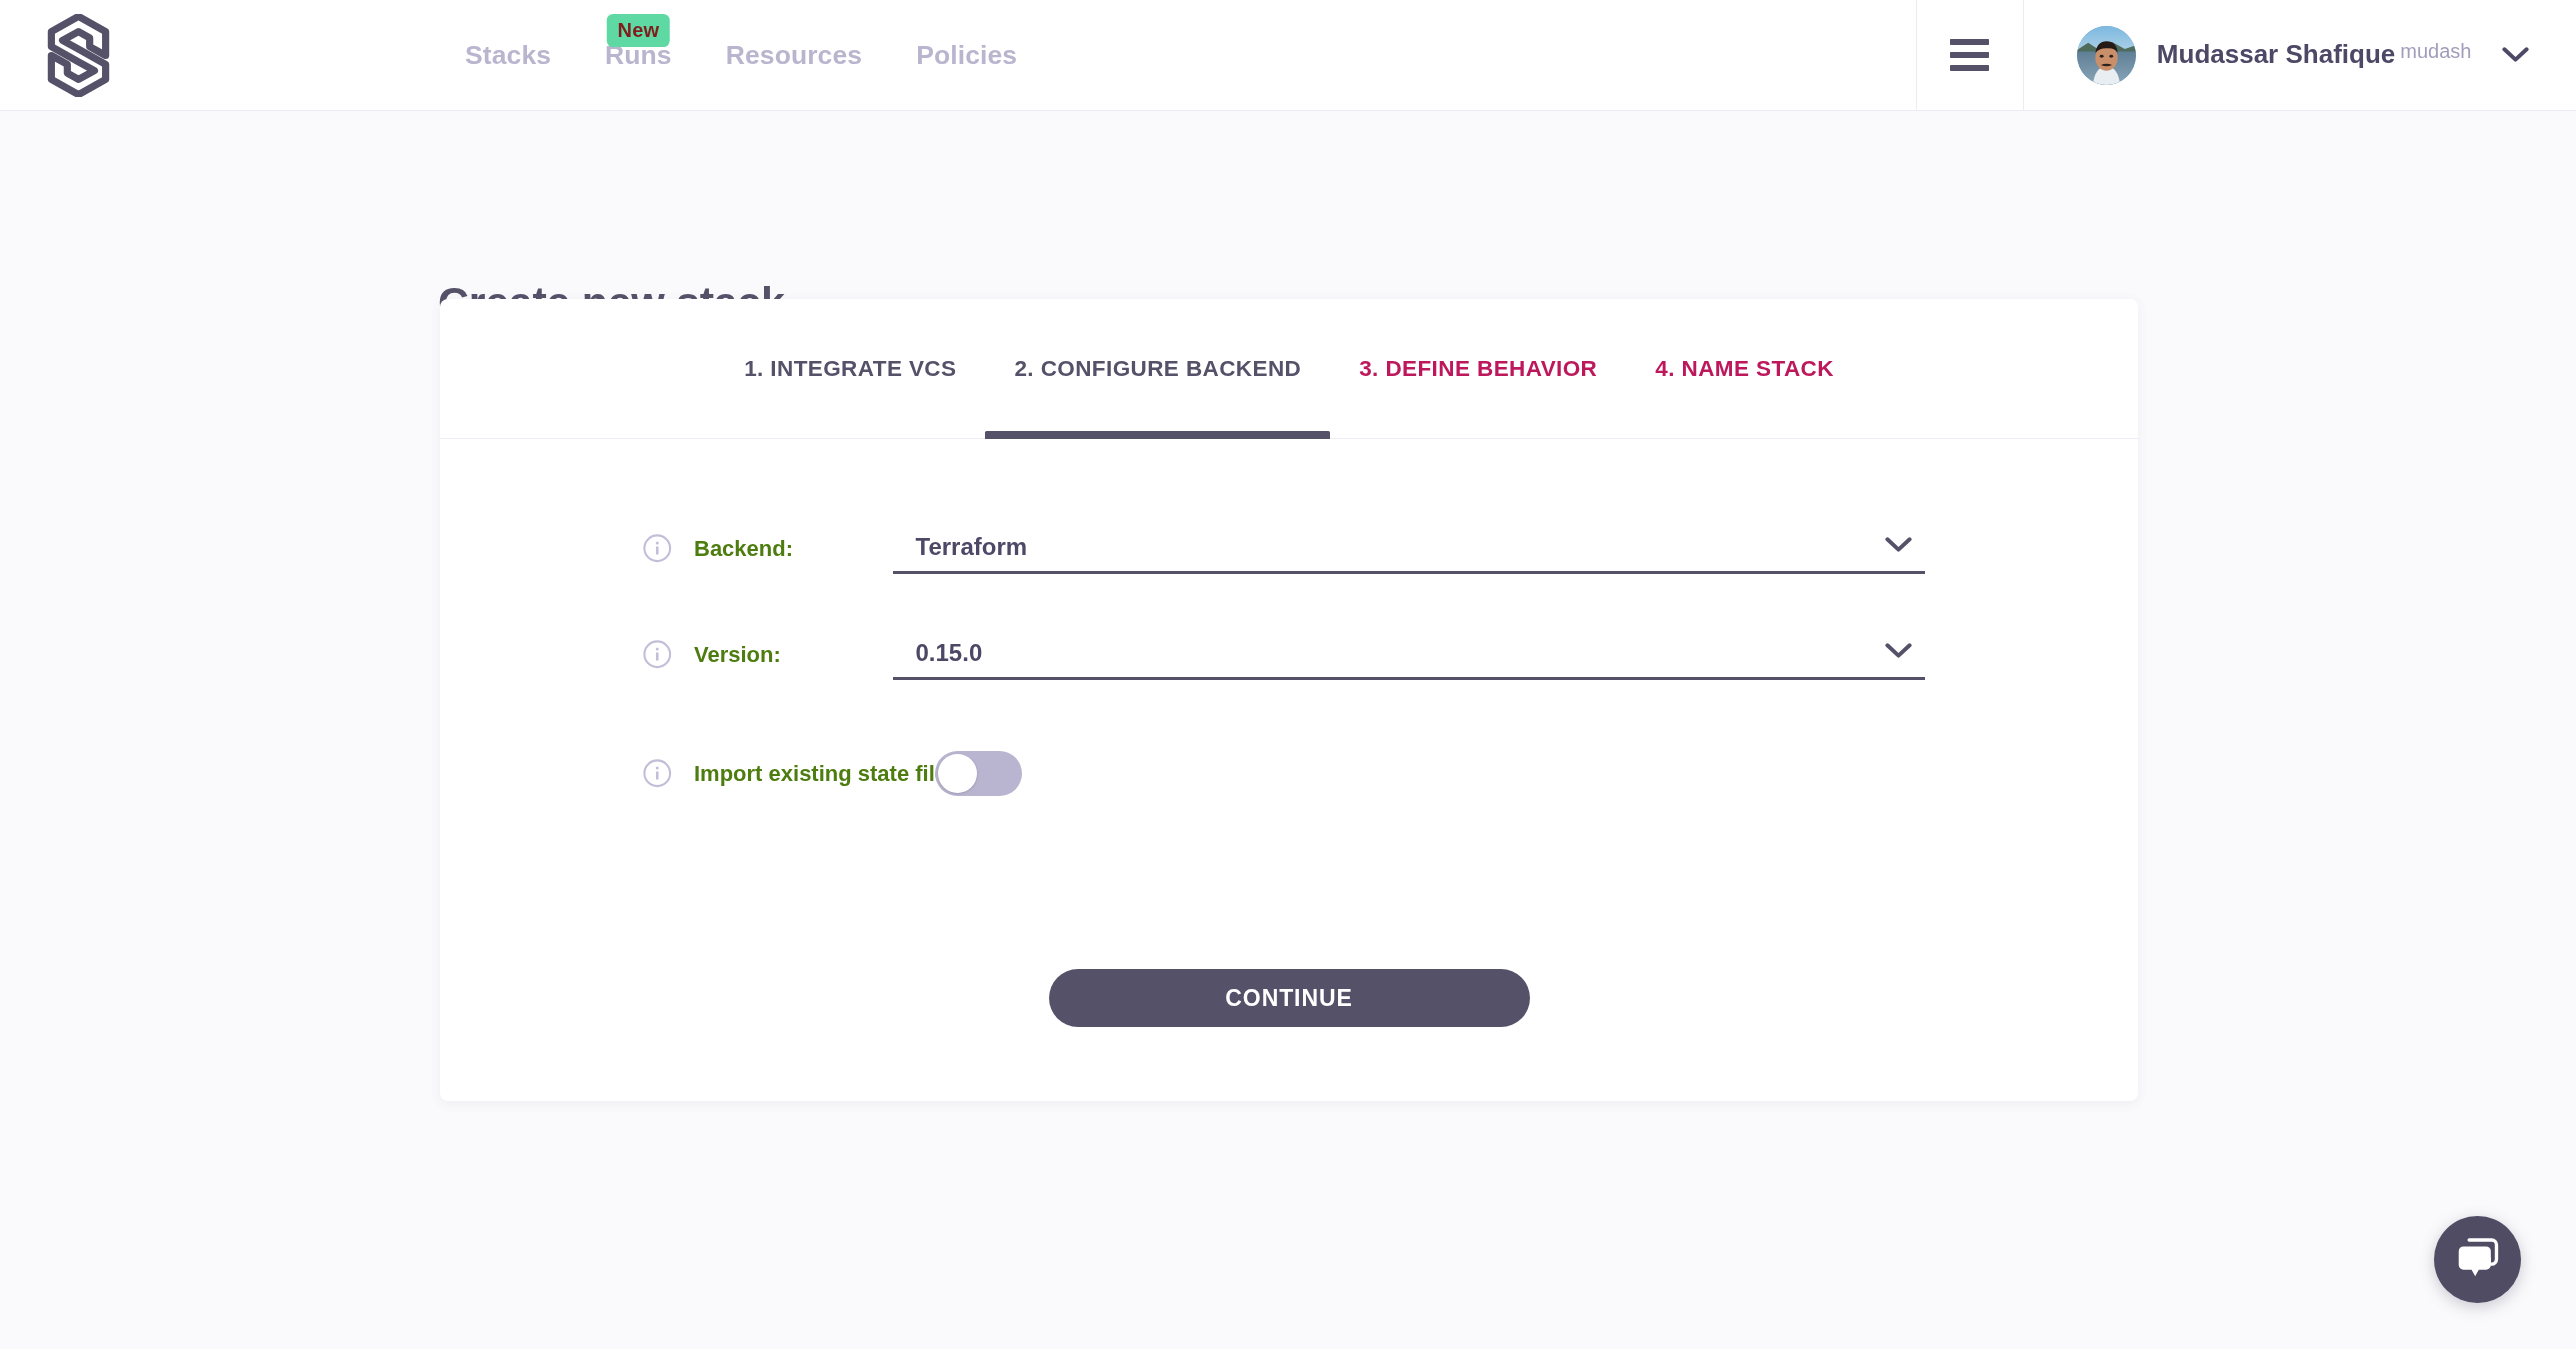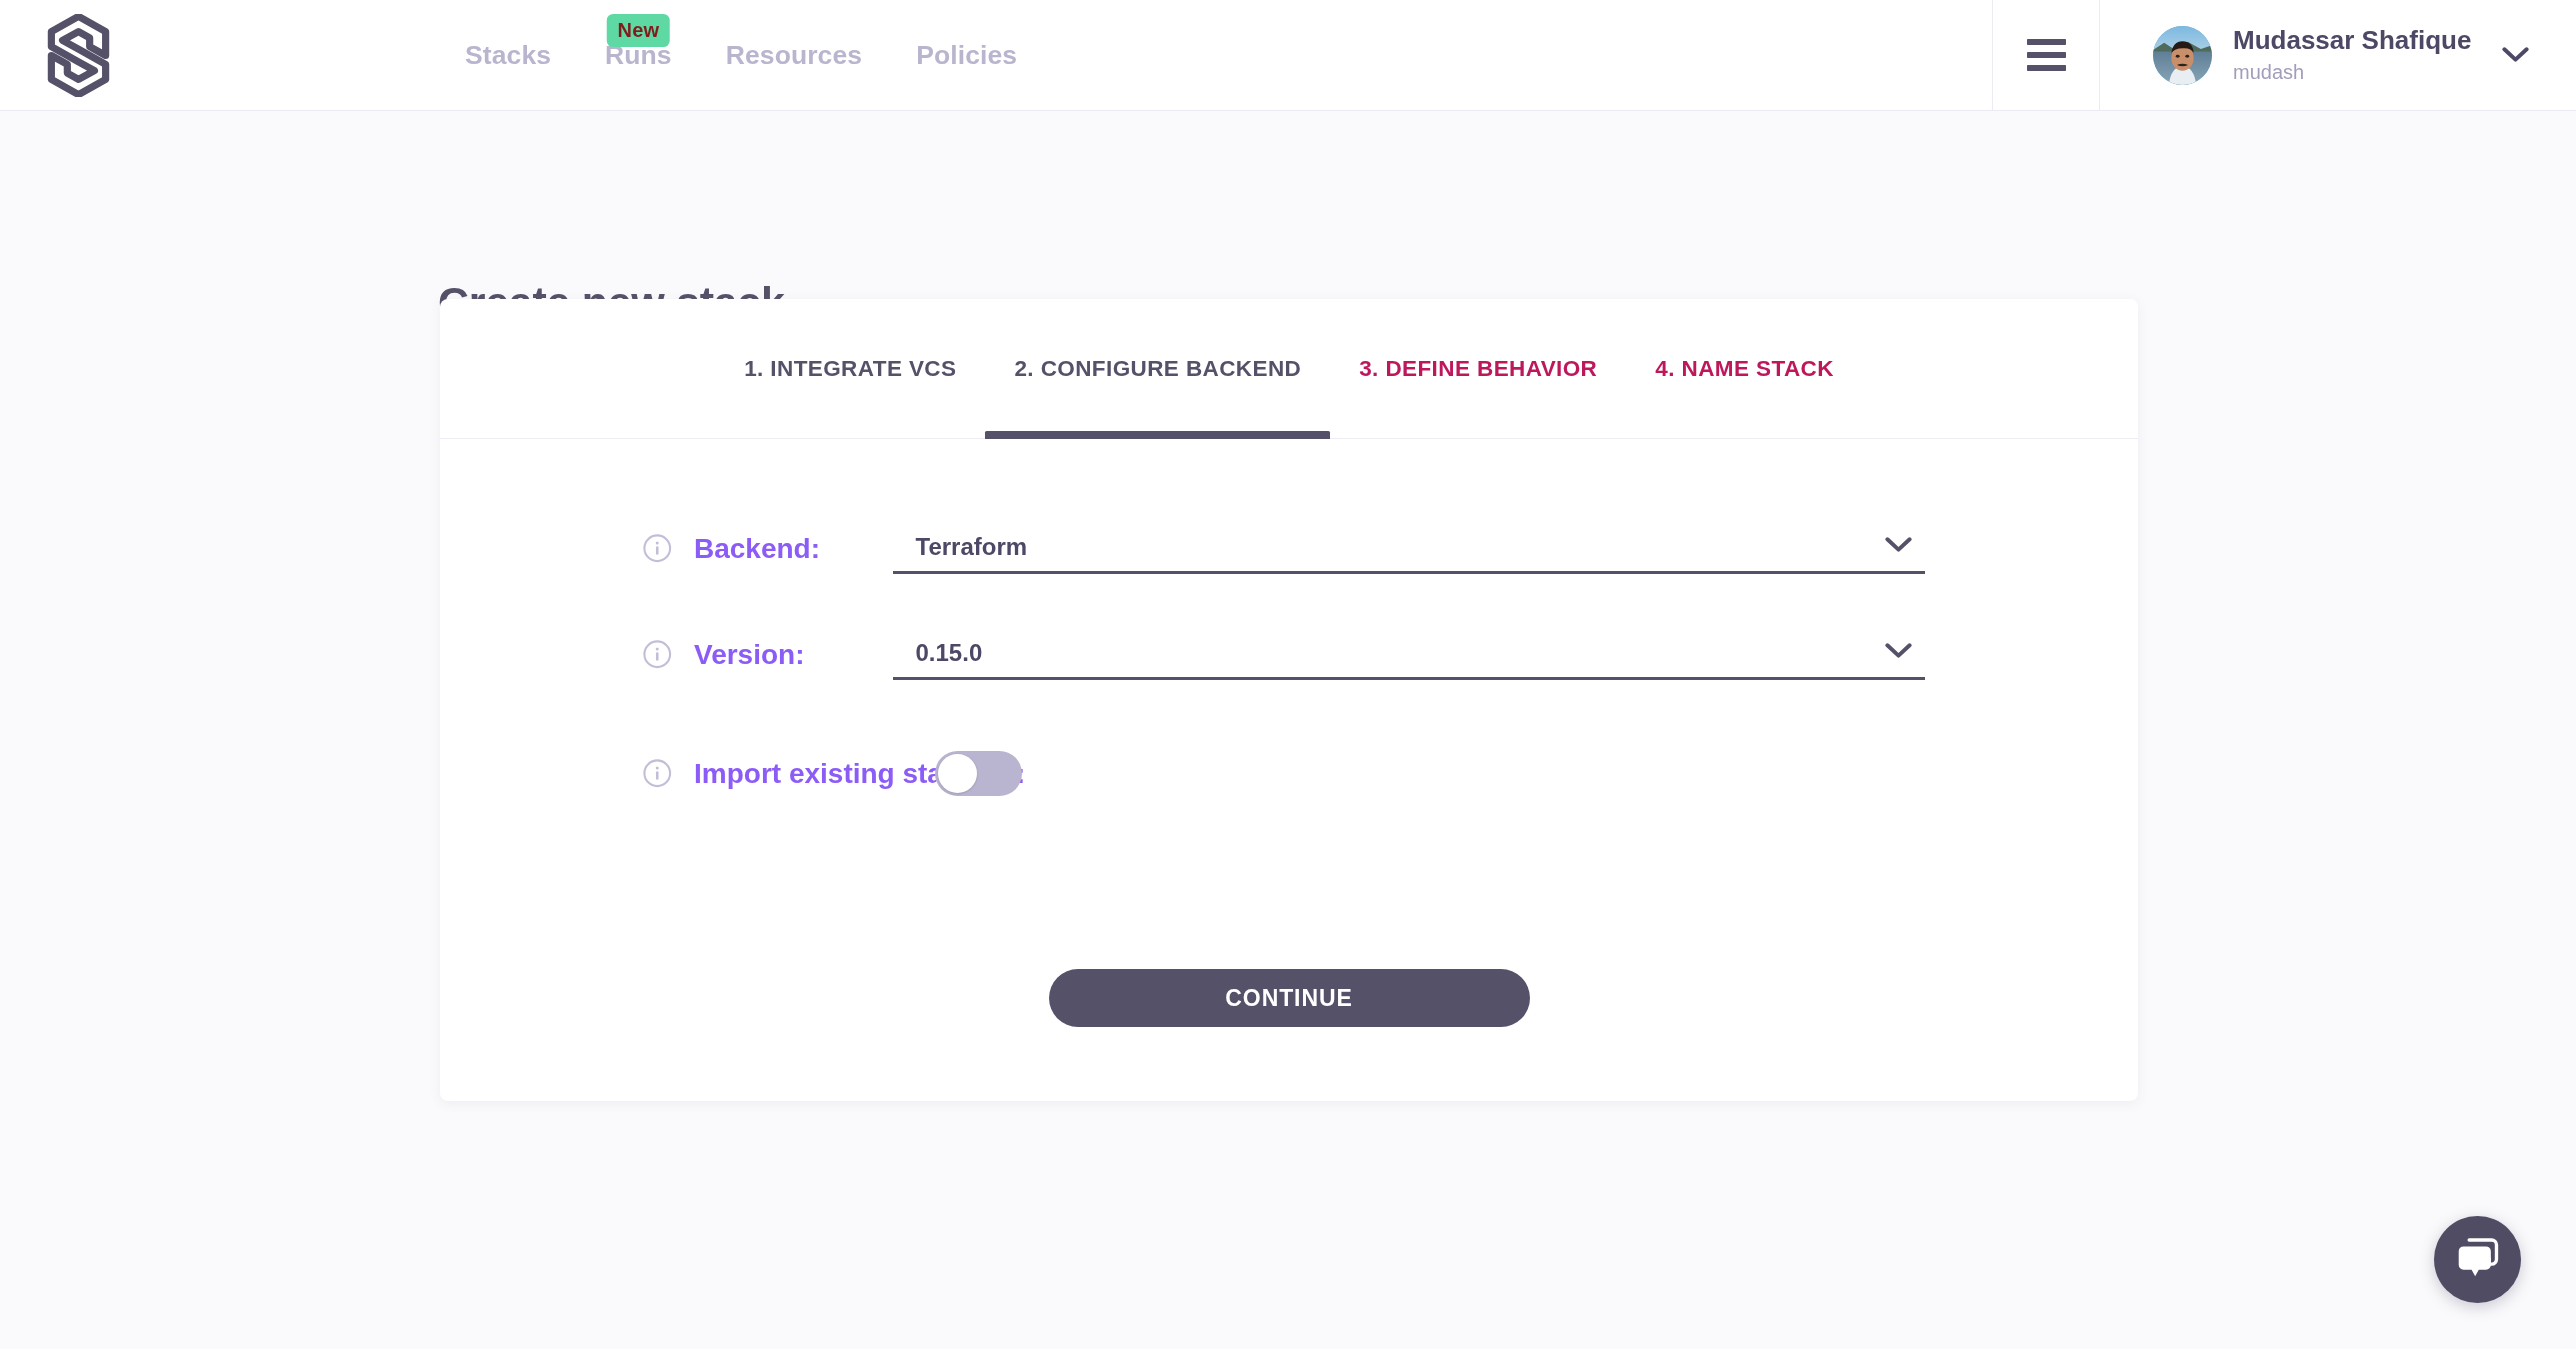--- a/index.html
+++ b/index.html
@@ -108,21 +108,21 @@
     width: 59px;
     height: 59px;
     border-radius: 50%;
     overflow: hidden;
     flex: none;
     position: relative;
     background: #6fa8cf;
   }
   .avatar svg { display: block; width: 59px; height: 59px; }
 
-  .user-text { display: flex; flex-direction: column; gap: 5px; justify-content: flex-end; }
+  .user-text { display: flex; flex-direction: row; gap: 5px; justify-content: flex-end; }
   .user-name {
     font-size: 26px;
     font-weight: 700;
     color: #4c4866;
     line-height: 1.15;
     white-space: nowrap;
   }
   .user-handle {
     font-size: 20px;
     font-weight: 400;
@@ -211,23 +211,23 @@
     width: 32px;
     height: 32px;
     flex: none;
     margin-right: 21px;
     display: flex;
     align-items: center;
     justify-content: center;
   }
 
   .field-label {
-    font-size: 28px;
-    font-weight: 700;
-    color: #8b5cf6;
+    font-size: 22px;
+    font-weight: 700;
+    color: #4d7c0f;
     width: 199px;
     flex: none;
     white-space: nowrap;
   }
 
   .select-wrap {
     position: relative;
     width: 1032px;
     border-bottom: 3.2px solid #555169;
     height: 51px;

